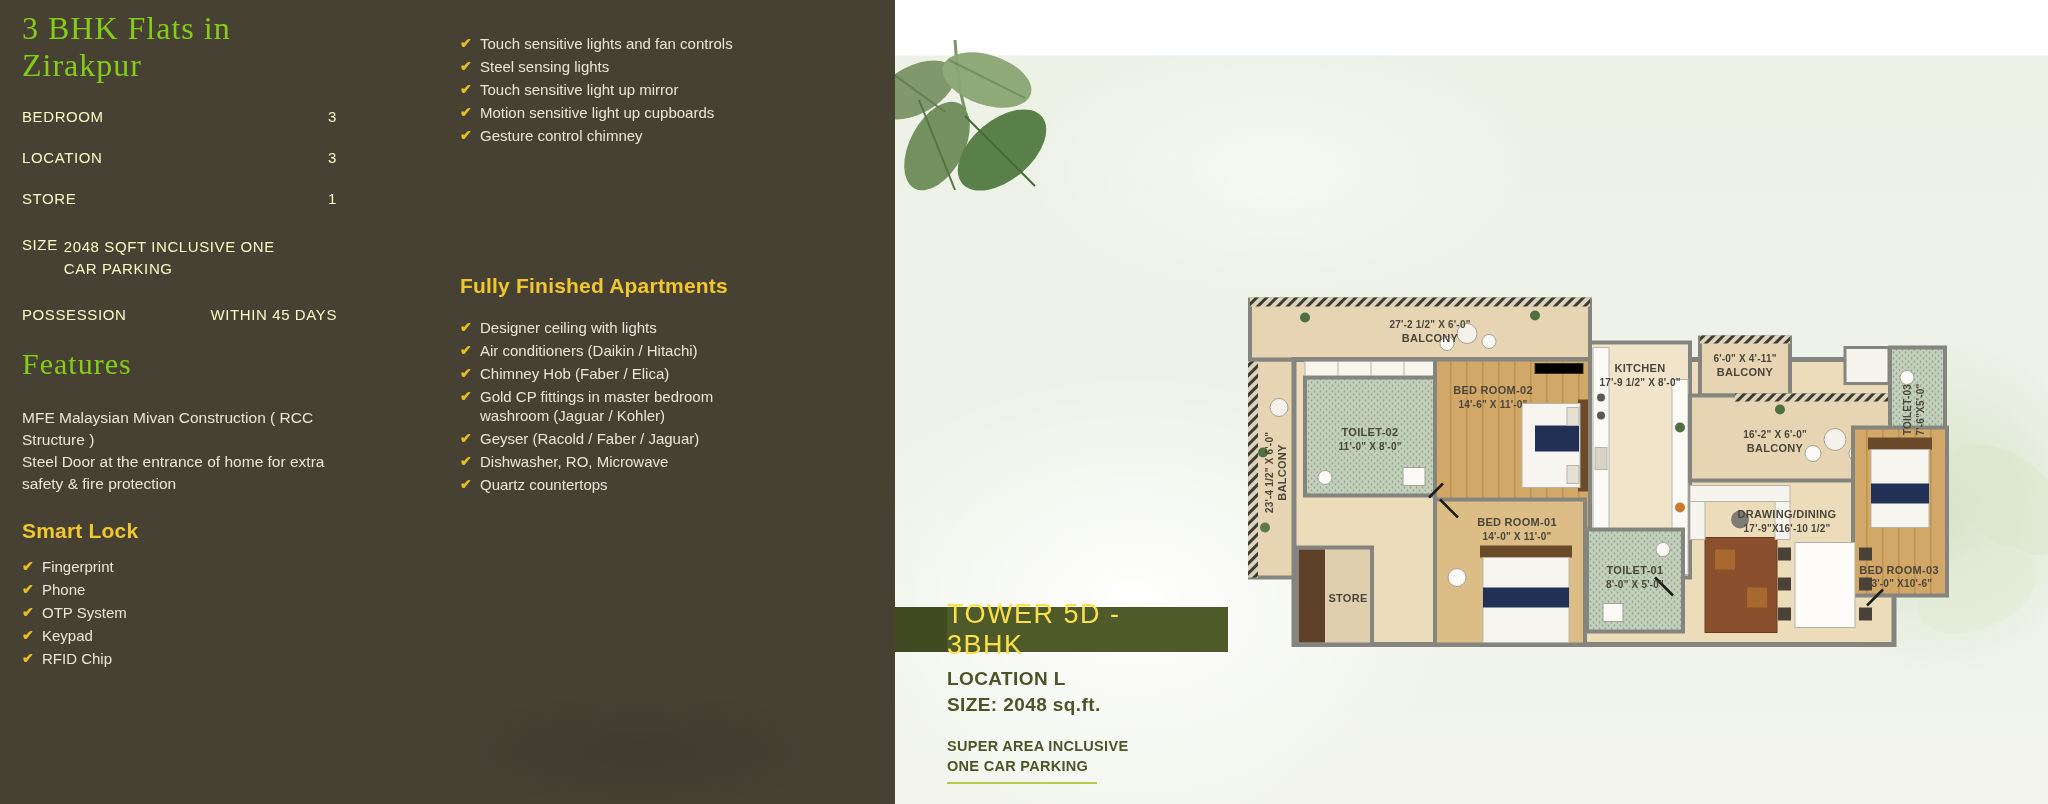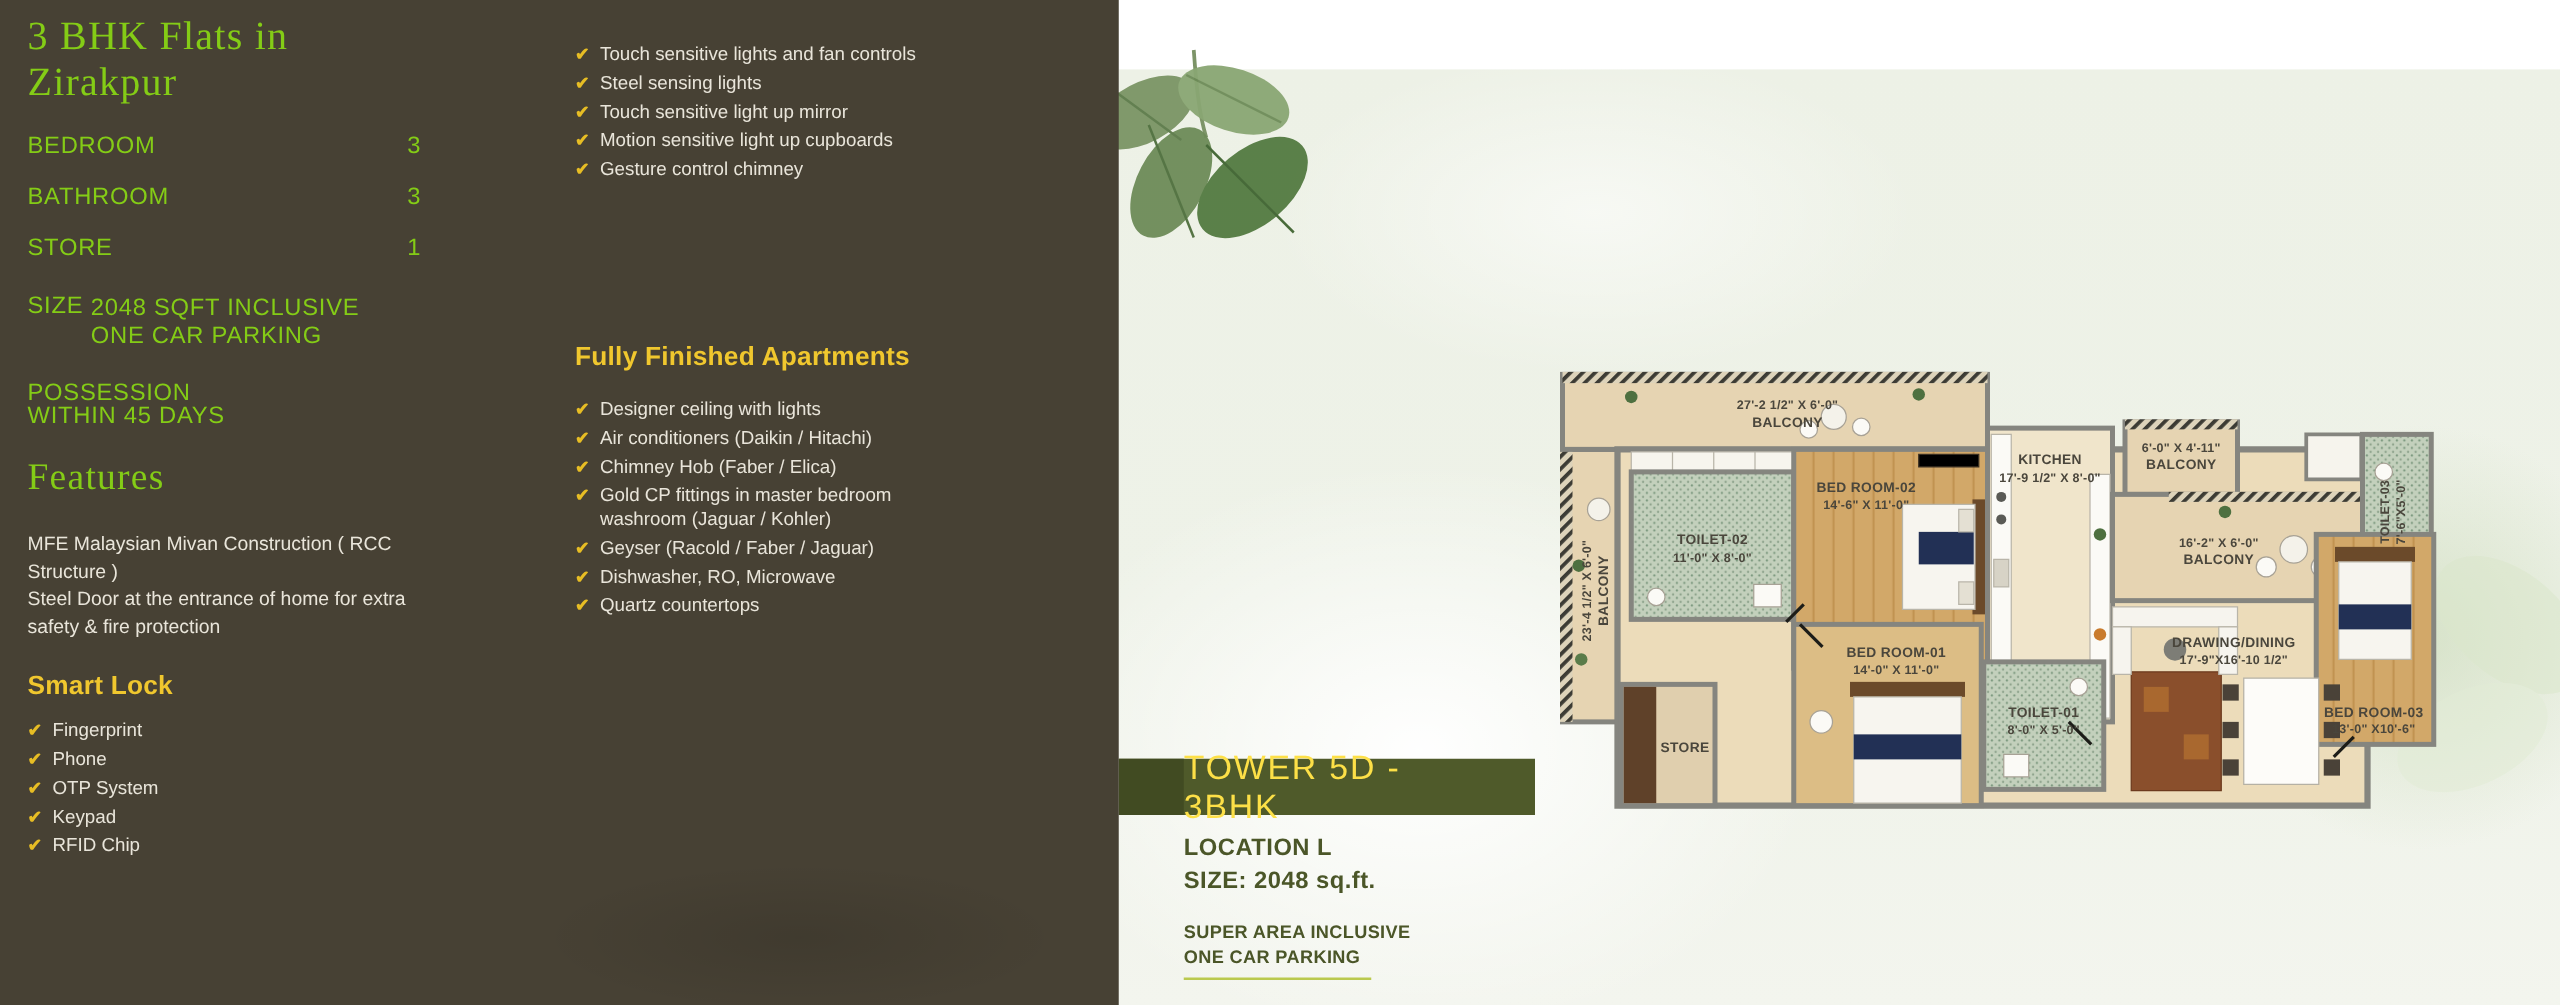--- a/index.html
+++ b/index.html
@@ -8,25 +8,25 @@
 
   
   .panel{position:absolute;left:0;top:0;width:895px;height:804px;background:#474134;}
   .panel-watermark{position:absolute;left:430px;top:690px;width:420px;height:120px;
     background:radial-gradient(closest-side,rgba(0,0,0,.10),rgba(0,0,0,0));}
 
   .col1{position:absolute;left:22px;top:10px;width:315px;}
   .serif-title{font-family:Liberation Serif, serif;color:#84cc16;
     font-size:32px;letter-spacing:1px;font-weight:400;}
   .spec-rows{margin-top:24px;}
-  .spec-row{display:flex;justify-content:space-between;color:#84cc16;font-size:19px;
+  .spec-row{display:flex;justify-content:space-between;color:#fef9c3;font-size:15px;
     letter-spacing:.6px;margin-bottom:23px;line-height:18px;}
   .spec-row.size{justify-content:flex-start;align-items:flex-start;margin-bottom:16px;margin-top:28px;}
   .spec-row.size .spec-value{width:242px;margin-left:6px;line-height:22px;text-align:left;}
-  .spec-row.possession{margin-top:26px;flex-direction:column;}
+  .spec-row.possession{margin-top:26px;}
   .features-title{margin-top:22px;font-size:30px;}
   .features-text{margin-top:26px;color:#e9e5da;font-size:15.5px;line-height:22px;width:330px;}
   .sub-head{color:#f0c72e;font-size:21px;font-weight:bold;letter-spacing:.2px;}
   .smartlock-head{margin-top:24px;}
   ul.checklist{list-style:none;margin:14px 0 0 0;padding:0;}
   ul.checklist li{display:flex;align-items:flex-start;color:#e9e5da;font-size:15px;
     line-height:19px;margin-bottom:4px;}
   .check{color:#e7bd24;font-size:14px;width:20px;flex:0 0 20px;line-height:19px;font-weight:bold;}
 
   .col2a{position:absolute;left:460px;top:14px;width:440px;}
@@ -273,21 +273,21 @@
 
     <div class="col1">
       <div class="serif-title">3 BHK Flats in Zirakpur</div>
 
       <div class="spec-rows">
         <div class="spec-row">
           <span class="spec-label">BEDROOM</span>
           <span class="spec-value">3</span>
         </div>
         <div class="spec-row">
-          <span class="spec-label">BATHROOM</span>
+          <span class="spec-label">LOCATION</span>
           <span class="spec-value">3</span>
         </div>
         <div class="spec-row">
           <span class="spec-label">STORE</span>
           <span class="spec-value">1</span>
         </div>
         <div class="spec-row size">
           <span class="spec-label">SIZE</span>
           <span class="spec-value">2048 SQFT INCLUSIVE ONE CAR PARKING</span>
         </div>

